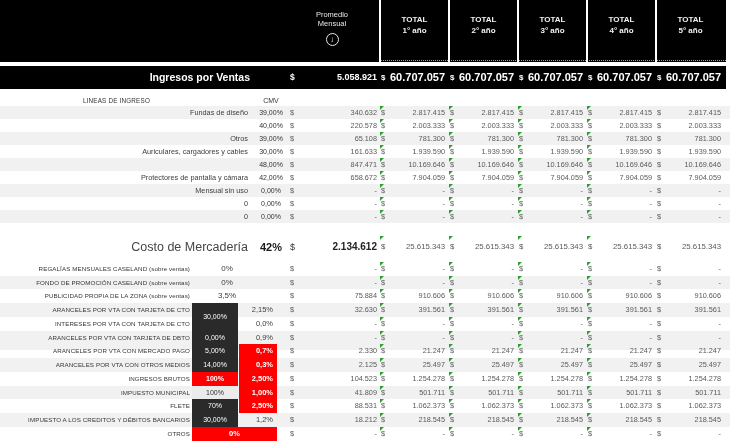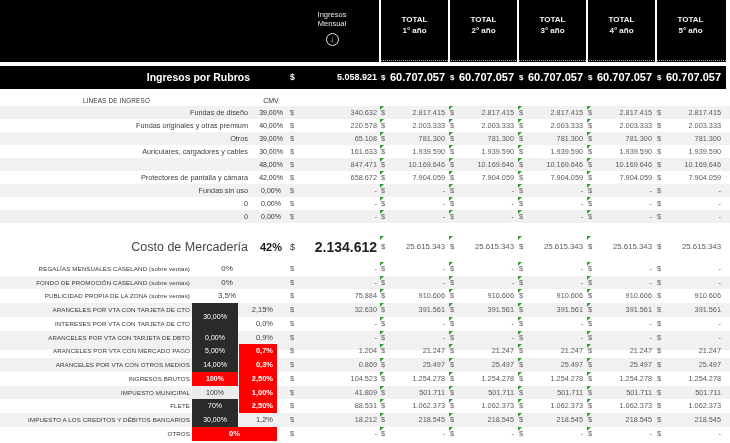--- a/index.html
+++ b/index.html
@@ -37,41 +37,41 @@
   .tri{position:absolute;top:0;width:0;height:0;
        border-top:4px solid #2e9e2e;border-right:4px solid transparent;}
   
   .lih{left:0;width:150px;text-align:right;font-size:6.3px;color:#333;letter-spacing:.2px;}
   .cmvh{left:250px;width:42px;text-align:center;font-size:7px;color:#333;}
   
   .crow{position:absolute;left:0;top:236px;width:730px;height:22px;line-height:22px;}
   .clbl{left:0;width:248px;text-align:right;font-size:12.5px;color:#454545;}
   .cpct{left:250px;width:42px;text-align:center;font-size:11px;font-weight:bold;color:#1a1a1a;}
   .ccur{left:290px;width:14px;font-size:9px;color:#333;}
-  .cprom{left:297px;width:80px;text-align:right;font-size:14px;font-weight:bold;color:#222;}
+  .cprom{left:297px;width:80px;text-align:right;font-size:10px;font-weight:bold;color:#222;}
   .crow .ycur{font-size:7.8px;}
   .crow .yval{font-size:7.8px;}
   
   .lbl-exp{left:0;width:190px;text-align:right;font-size:6.2px;color:#363636;letter-spacing:.1px;}
   .pctw{left:193px;width:68px;text-align:center;font-size:8px;color:#3d3d3d;}
   .box1{left:192px;width:46px;text-align:center;font-size:7px;}
   .box2{left:239px;width:38px;text-align:right;font-size:7.5px;padding-right:4px;box-sizing:border-box;color:#3d3d3d;}
   .spanbox{left:192px;width:85px;text-align:center;font-size:7.5px;}
   .dark{background:#2a2a2a;color:#fff;z-index:3;}
   .redbg{background:#fe0000;color:#fff;font-weight:bold;z-index:3;}
   .light{background:#ebebeb;color:#333;z-index:3;}
 </style>
 </head>
 <body>
 
 <div id="sheet">
 
   <div class="hband" id="hband">
     <div class="promhdr">
-      <div class="pline">Ingresos</div>
+      <div class="pline">Promedio</div>
       <div class="pline">Mensual</div>
       <div class="circ">↓</div>
     </div>
     <div class="dotline"></div>
   <div class="vsep" style="left: 379px;"></div>
       <div class="vsep" style="left: 448px;"></div>
       <div class="vsep" style="left: 517px;"></div>
       <div class="vsep" style="left: 586px;"></div>
       <div class="vsep" style="left: 655px;"></div>
       <div class="totbox" style="left: 381px;">
@@ -90,21 +90,21 @@
         <div style="position: static;">TOTAL</div>
         <div style="position: static;">4° año</div>
       </div>
       <div class="totbox" style="left: 657px;">
         <div style="position: static;">TOTAL</div>
         <div style="position: static;">5° año</div>
       </div>
     </div>
 
   <div class="brow" id="brow">
-    <div class="c blbl">Ingresos por Rubros</div>
+    <div class="c blbl">Ingresos por Ventas</div>
     <div class="c bcur">$</div>
     <div class="c bprom">5.058.921</div>
   <div class="c ycur" style="left: 381px; width: 12px;">$</div>
       <div class="c yval" style="left: 390px; width: 55px;">60.707.057</div>
       <div class="c ycur" style="left: 450px; width: 12px;">$</div>
       <div class="c yval" style="left: 459px; width: 55px;">60.707.057</div>
       <div class="c ycur" style="left: 519px; width: 12px;">$</div>
       <div class="c yval" style="left: 528px; width: 55px;">60.707.057</div>
       <div class="c ycur" style="left: 588px; width: 12px;">$</div>
       <div class="c yval" style="left: 597px; width: 55px;">60.707.057</div>
@@ -132,21 +132,20 @@
         <div class="tri" style="left: 518px;"></div>
         <div class="c ycur" style="left: 519px; width: 12px;">$</div>
         <div class="c yval" style="left: 528px; width: 55px;">2.817.415</div>
         <div class="tri" style="left: 587px;"></div>
         <div class="c ycur" style="left: 588px; width: 12px;">$</div>
         <div class="c yval" style="left: 597px; width: 55px;">2.817.415</div>
         <div class="c ycur" style="left: 657px; width: 12px;">$</div>
         <div class="c yval" style="left: 666px; width: 55px;">2.817.415</div>
       </div>
       <div class="row" style="top: 119px; height: 13px; line-height: 13px;">
-        <div class="c lbl-inc">Fundas originales y otras premium</div>
         <div class="c cmv">40,00%</div>
         <div class="c cur" style="left: 290px; width: 14px;">$</div>
         <div class="c prom">220.578</div>
         <div class="tri" style="left: 380px;"></div>
         <div class="c ycur" style="left: 381px; width: 12px;">$</div>
         <div class="c yval" style="left: 390px; width: 55px;">2.003.333</div>
         <div class="tri" style="left: 449px;"></div>
         <div class="c ycur" style="left: 450px; width: 12px;">$</div>
         <div class="c yval" style="left: 459px; width: 55px;">2.003.333</div>
         <div class="tri" style="left: 518px;"></div>
@@ -231,21 +230,21 @@
         <div class="tri" style="left: 518px;"></div>
         <div class="c ycur" style="left: 519px; width: 12px;">$</div>
         <div class="c yval" style="left: 528px; width: 55px;">7.904.059</div>
         <div class="tri" style="left: 587px;"></div>
         <div class="c ycur" style="left: 588px; width: 12px;">$</div>
         <div class="c yval" style="left: 597px; width: 55px;">7.904.059</div>
         <div class="c ycur" style="left: 657px; width: 12px;">$</div>
         <div class="c yval" style="left: 666px; width: 55px;">7.904.059</div>
       </div>
       <div class="row stripe" style="top: 184px; height: 13px; line-height: 13px;">
-        <div class="c lbl-inc">Fundas sin uso</div>
+        <div class="c lbl-inc">Mensual sin uso</div>
         <div class="c cmv">0,00%</div>
         <div class="c cur" style="left: 290px; width: 14px;">$</div>
         <div class="c prom">-</div>
         <div class="tri" style="left: 380px;"></div>
         <div class="c ycur" style="left: 381px; width: 12px;">$</div>
         <div class="c yval" style="left: 390px; width: 55px;">-</div>
         <div class="tri" style="left: 449px;"></div>
         <div class="c ycur" style="left: 450px; width: 12px;">$</div>
         <div class="c yval" style="left: 459px; width: 55px;">-</div>
         <div class="tri" style="left: 518px;"></div>
@@ -441,42 +440,42 @@
         <div class="c ycur" style="left: 588px; width: 12px;">$</div>
         <div class="c yval" style="left: 597px; width: 55px;">-</div>
         <div class="c ycur" style="left: 657px; width: 12px;">$</div>
         <div class="c yval" style="left: 666px; width: 55px;">-</div>
       </div>
       <div class="row" style="top: 344px; height: 14px; line-height: 14px;">
         <div class="c lbl-exp">ARANCELES POR VTA CON MERCADO PAGO</div>
         <div class="c box1 dark" style="height: 14px; line-height: 14px; bottom: auto;">5,00%</div>
         <div class="c box2 redbg">0,7%</div>
         <div class="c cur" style="left: 290px; width: 14px;">$</div>
-        <div class="c prom">1.204</div>
+        <div class="c prom">2.330</div>
         <div class="tri" style="left: 380px;"></div>
         <div class="c ycur" style="left: 381px; width: 12px;">$</div>
         <div class="c yval" style="left: 390px; width: 55px;">21.247</div>
         <div class="tri" style="left: 449px;"></div>
         <div class="c ycur" style="left: 450px; width: 12px;">$</div>
         <div class="c yval" style="left: 459px; width: 55px;">21.247</div>
         <div class="tri" style="left: 518px;"></div>
         <div class="c ycur" style="left: 519px; width: 12px;">$</div>
         <div class="c yval" style="left: 528px; width: 55px;">21.247</div>
         <div class="tri" style="left: 587px;"></div>
         <div class="c ycur" style="left: 588px; width: 12px;">$</div>
         <div class="c yval" style="left: 597px; width: 55px;">21.247</div>
         <div class="c ycur" style="left: 657px; width: 12px;">$</div>
         <div class="c yval" style="left: 666px; width: 55px;">21.247</div>
       </div>
       <div class="row stripe" style="top: 358px; height: 14px; line-height: 14px;">
         <div class="c lbl-exp">ARANCELES POR VTA CON OTROS MEDIOS</div>
         <div class="c box1 dark" style="height: 14px; line-height: 14px; bottom: auto;">14,00%</div>
         <div class="c box2 redbg">0,3%</div>
         <div class="c cur" style="left: 290px; width: 14px;">$</div>
-        <div class="c prom">0.869</div>
+        <div class="c prom">2.125</div>
         <div class="tri" style="left: 380px;"></div>
         <div class="c ycur" style="left: 381px; width: 12px;">$</div>
         <div class="c yval" style="left: 390px; width: 55px;">25.497</div>
         <div class="tri" style="left: 449px;"></div>
         <div class="c ycur" style="left: 450px; width: 12px;">$</div>
         <div class="c yval" style="left: 459px; width: 55px;">25.497</div>
         <div class="tri" style="left: 518px;"></div>
         <div class="c ycur" style="left: 519px; width: 12px;">$</div>
         <div class="c yval" style="left: 528px; width: 55px;">25.497</div>
         <div class="tri" style="left: 587px;"></div>

